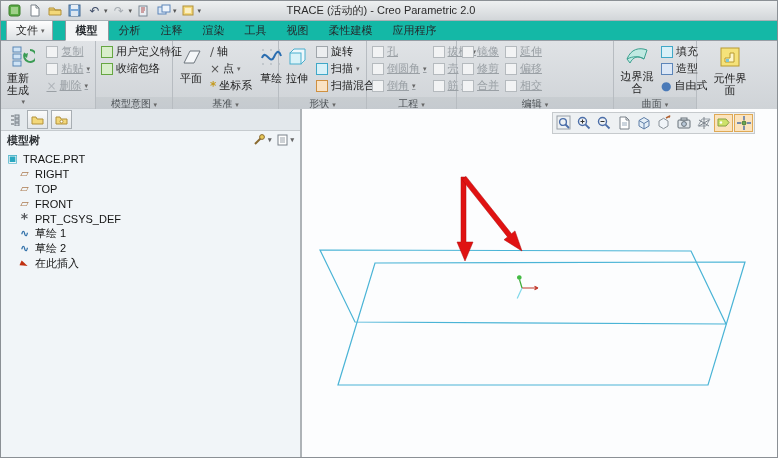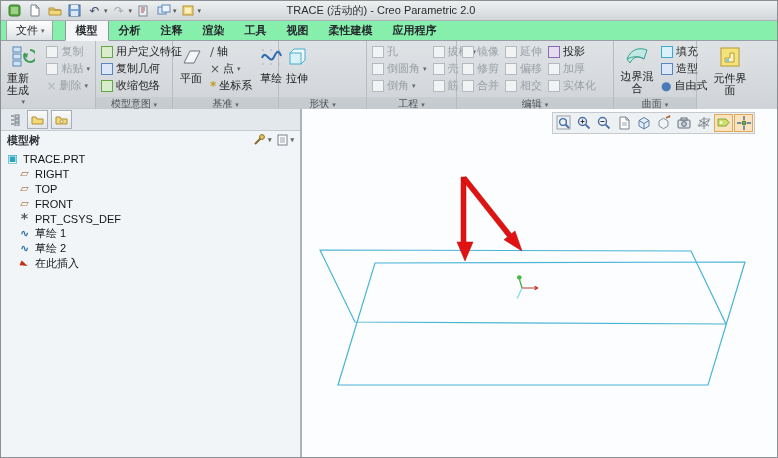--- a/index.html
+++ b/index.html
@@ -11,45 +11,45 @@
   
   .titlebar{height:19px;background:linear-gradient(#eef0f1,#d2d6d9);border-bottom:1px solid #aab0b5;
             position:relative;display:flex;align-items:center;}
   .qat{display:flex;align-items:center;gap:3px;padding-left:5px;z-index:2;}
   .qbtn{width:17px;height:15px;display:flex;align-items:center;justify-content:center;}
   .qbtn svg{display:block;}
   .qcaret{font-size:7px;color:#555;margin-left:-2px;}
   .wtitle{position:absolute;left:0;right:16px;text-align:center;font-size:11px;color:#2b2b2b;}
 
   
-  .tabrow{height:19px;background:#86efac;display:flex;align-items:flex-end;padding-left:5px;
+  .tabrow{height:19px;background:#14b8a6;display:flex;align-items:flex-end;padding-left:5px;
           border-bottom:1px solid #979ea5;}
   .filebtn{font-size:11px;color:#222;background:linear-gradient(#fefefe,#dde1e4);
            border:1px solid #9aa1a7;border-bottom:none;padding:2px 7px 2px 9px;margin-right:12px;
            display:flex;align-items:center;gap:3px;}
-  .tab{font-size:11px;color:#25292d;padding:3px 10px 2px;white-space:nowrap;font-weight:bold;}
+  .tab{font-size:11px;color:#25292d;padding:3px 10px 2px;white-space:nowrap;}
   .tab.active{background:#f5f6f7;border:1px solid #8f979e;border-bottom:1px solid #f5f6f7;
               margin-bottom:-1px;font-weight:bold;}
 
   
   .ribbon{height:69px;background:linear-gradient(#e0e3e6,#cfd3d7);border-bottom:1px solid #9aa0a6;
           display:flex;align-items:stretch;}
   .rgroup{display:flex;flex-direction:column;border-right:1px solid #b7bcc1;box-sizing:border-box;}
   .gbody{flex:1;display:flex;align-items:flex-start;padding:2px 3px 0 3px;gap:2px;}
   .glabel{height:13px;line-height:13px;text-align:center;font-size:10px;color:#4d5256;
           background:rgba(120,128,134,.10);white-space:nowrap;padding:0 4px;}
   .glabel .caret{font-size:7px;color:#666;}
   .bigbtn{display:flex;flex-direction:column;align-items:center;font-size:11px;color:#222;
           padding:0 3px;line-height:12px;}
   .bigbtn .bicon{margin:2px 0 1px;}
   .blabel2{width:34px;text-align:center;}
   .scol{display:flex;flex-direction:column;}
   .sbtn{display:flex;align-items:center;gap:3px;font-size:11px;color:#222;height:17px;
         padding:0 2px;white-space:nowrap;}
-  .sbtn.dis{color:#9aa0a5;}
+  .sbtn.dis{color:#9aa0a5;text-decoration:underline;}
   .caret{font-size:7px;color:#666;}
   .gicon{font-family:"DejaVu Sans",sans-serif;font-size:12px;line-height:12px;display:inline-block;}
   .ic{width:12px;height:12px;display:inline-block;box-sizing:border-box;flex:none;}
   .ic-gray{background:#eceef0;border:1px solid #a0a6ab;}
   .ic-gray2{background:#f2f3f4;border:1px solid #b5babe;}
   .ic-cyan{background:#d9f1f8;border:1px solid #40a8c8;}
   .ic-green{background:#d8eecb;border:1px solid #66a642;}
   .ic-blue{background:#dbe7f6;border:1px solid #5c85b9;}
   .ic-purple{background:#e7ddf1;border:1px solid #8a6ab2;}
   .ic-orange{background:#fae3c4;border:1px solid #cf9040;}
@@ -205,24 +205,20 @@
     </div>
 
     <div class="rgroup" style="width:77px;font-family:Liberation Serif, serif;">
       <div class="gbody">
         <div class="scol">
           <div class="sbtn">
               <span class="ic ic-green"></span>
               <span>用户定义特征</span>
             </div>
           <div class="sbtn">
-              <span class="ic ic-blue"></span>
-              <span>复制几何</span>
-            </div>
-          <div class="sbtn">
               <span class="ic ic-green"></span>
               <span>收缩包络</span>
             </div>
         </div>
       </div>
       <div class="glabel"><span>模型意图</span> <span class="caret">▾</span></div>
     </div>
 
     <div class="rgroup" style="width:106px;">
       <div class="gbody">
@@ -267,20 +263,35 @@
 
     <div class="rgroup" style="width:88px;">
       <div class="gbody">
         <div class="bigbtn">
           <span class="bicon"><svg width="24" height="24">
                 <path d="M5 8 l4 -4 h11 v11 l-4 4" fill="#eef8fc" stroke="#49aecd"></path>
                 <rect x="5" y="8" width="11" height="11" fill="#d9f2f8" stroke="#49aecd"></rect>
               </svg></span>
           <span>拉伸</span>
         </div>
+        <div class="scol">
+          <div class="sbtn">
+              <span class="ic ic-gray"></span>
+              <span>旋转</span>
+            </div>
+          <div class="sbtn">
+              <span class="ic ic-cyan"></span>
+              <span>扫描</span>
+              <span class="caret">▾</span>
+            </div>
+          <div class="sbtn">
+              <span class="ic ic-orange"></span>
+              <span>扫描混合</span>
+            </div>
+        </div>
       </div>
       <div class="glabel"><span>形状</span> <span class="caret">▾</span></div>
     </div>
 
     <div class="rgroup" style="width:90px;">
       <div class="gbody">
         <div class="scol">
           <div class="sbtn dis">
               <span class="ic ic-gray2"></span>
               <span>孔</span>
@@ -337,34 +348,20 @@
               <span class="ic ic-gray2"></span>
               <span>延伸</span>
             </div>
           <div class="sbtn dis">
               <span class="ic ic-gray2"></span>
               <span>偏移</span>
             </div>
           <div class="sbtn dis">
               <span class="ic ic-gray2"></span>
               <span>相交</span>
-            </div>
-        </div>
-        <div class="scol">
-          <div class="sbtn">
-              <span class="ic ic-purple"></span>
-              <span>投影</span>
-            </div>
-          <div class="sbtn dis">
-              <span class="ic ic-gray2"></span>
-              <span>加厚</span>
-            </div>
-          <div class="sbtn dis">
-              <span class="ic ic-gray2"></span>
-              <span>实体化</span>
             </div>
         </div>
       </div>
       <div class="glabel"><span>编辑</span> <span class="caret">▾</span></div>
     </div>
 
     <div class="rgroup" style="width:83px;">
       <div class="gbody">
         <div class="bigbtn">
           <span class="bicon"><svg width="26" height="22">

